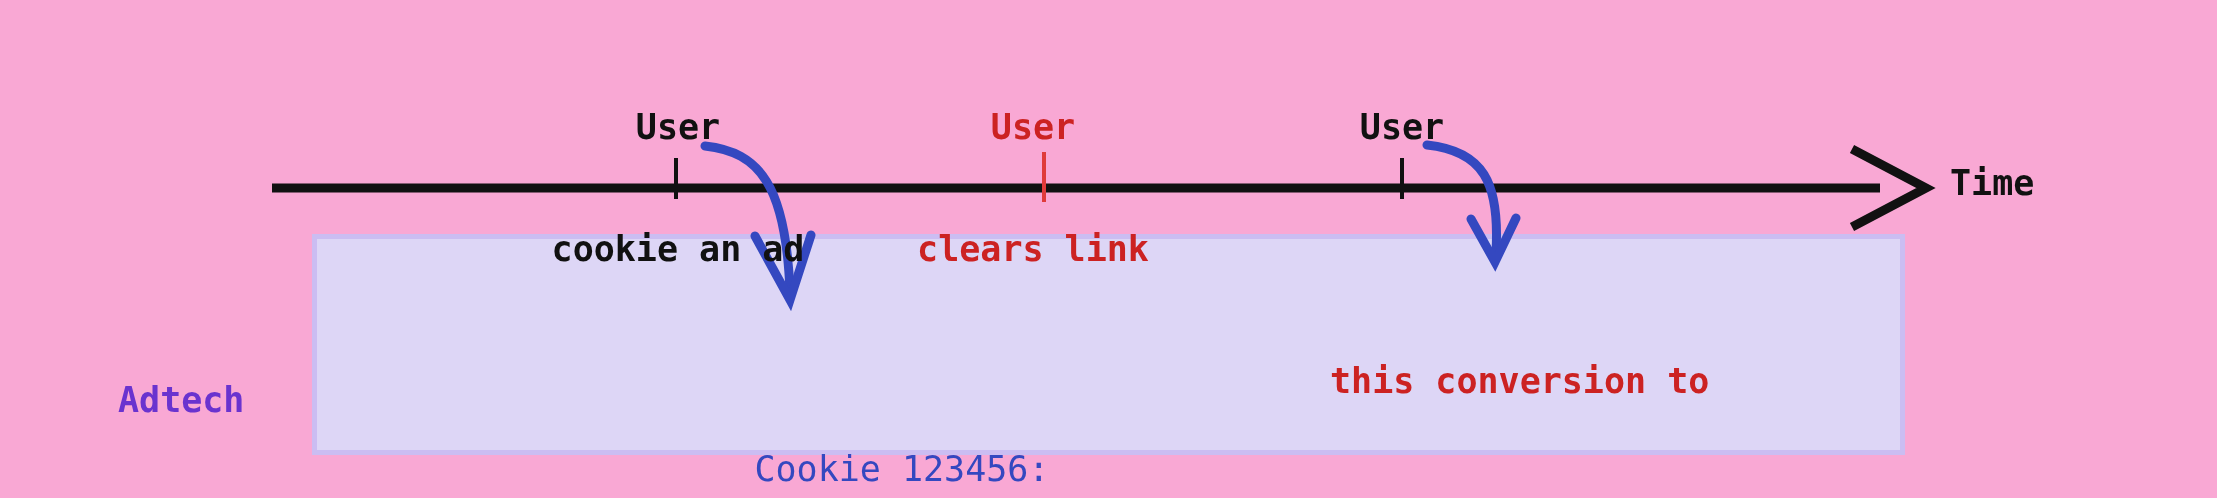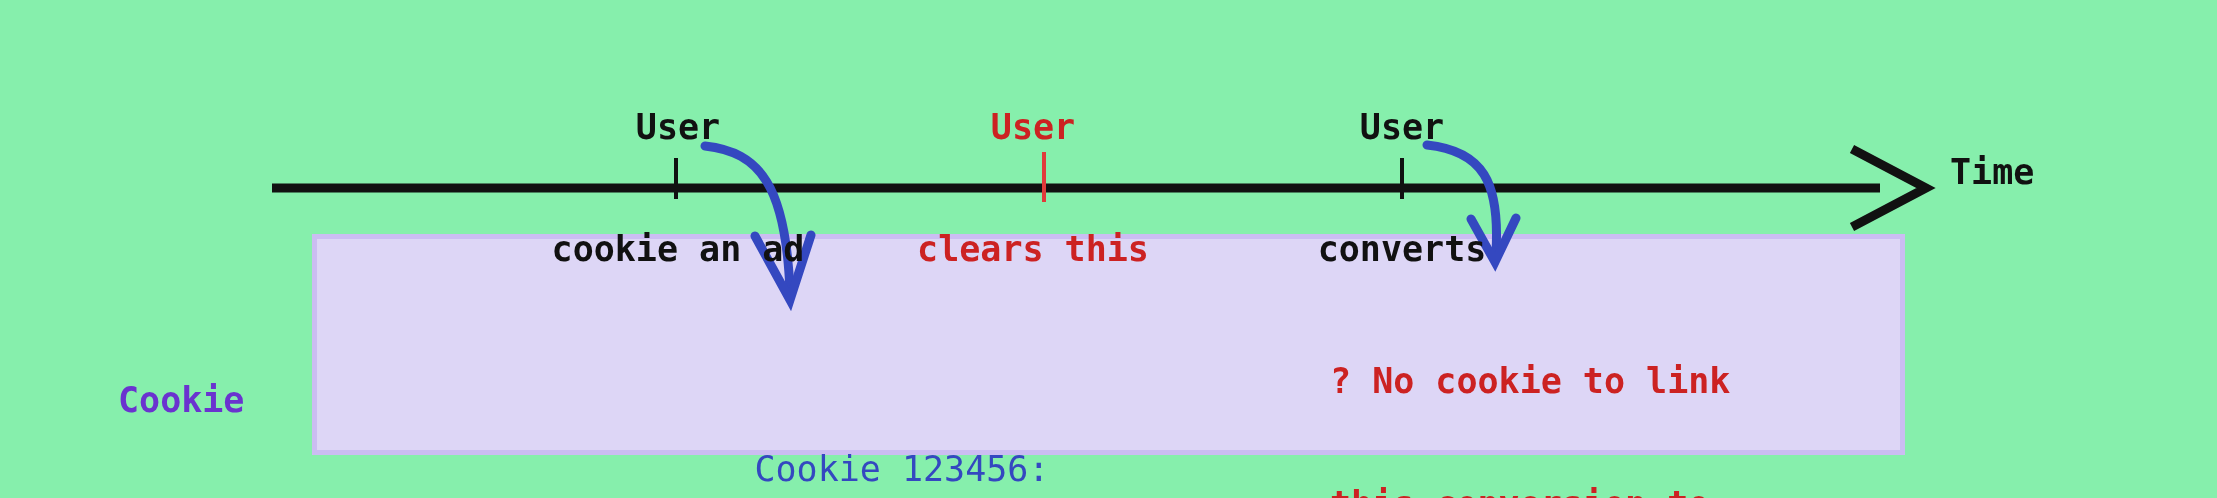--- a/index.html
+++ b/index.html
@@ -7,21 +7,21 @@
     padding: 0;
     background: #ffffff;
   }
   body {
     font-family: "DejaVu Sans Mono", monospace;
   }
   #stage {
     position: relative;
     width: 2217px;
     height: 498px;
-    background: #86efac;
+    background: #f9a8d4;
     overflow: hidden;
   }
   #diagram-svg {
     position: absolute;
     left: 0;
     top: 0;
     width: 2217px;
     height: 498px;
   }
   .evt-label {
@@ -33,21 +33,21 @@
     line-height: 1.16;
     letter-spacing: 0px;
     white-space: pre;
   }
   .evt-black { color: #111111; }
   .evt-red   { color: #cc2222; }
 
   #time-axis-label {
     position: absolute;
     left: 1950px;
-    top: 152px;
+    top: 163px;
     font-family: "DejaVu Sans Mono", monospace;
     font-size: 35px;
     font-weight: 700;
     color: #111111;
     white-space: pre;
   }
 
   #adtech-server-label {
     position: absolute;
     left: 118px;
@@ -118,42 +118,40 @@
     <polyline points="1471,219 1495,262 1516,218" fill="none" stroke="#3448c0" stroke-width="9" stroke-linecap="round" stroke-linejoin="miter"></polyline>
   </svg>
 
   <div class="evt-label evt-black" style="left:528px; top:26px; width:300px;">
     <div>User</div>
     <div>cookie an ad</div>
   </div>
 
   <div class="evt-label evt-red" style="left:902px; top:26px; width:262px;">
     <div>User</div>
-    <div>clears this</div>
+    <div>clears link</div>
   </div>
 
   <div class="evt-label evt-black" style="left:1275px; top:26px; width:254px;">
     <div>User</div>
-    <div>converts</div>
   </div>
 
   <div id="time-axis-label">Time</div>
 
   <div id="adtech-server-label">
-    <div>Cookie</div>
+    <div>Adtech</div>
     
   </div>
 
   <div class="box-text" id="cookie-note">
     <div>
       <span class="plain">Cookie 123456:</span>
     </div>
     
   </div>
 
   <div class="box-text" id="no-conversion-note">
-    <div>? No cookie to link</div>
     <div>this conversion to</div>
     
     
   </div>
 
 </div>
 
 </body></html>

